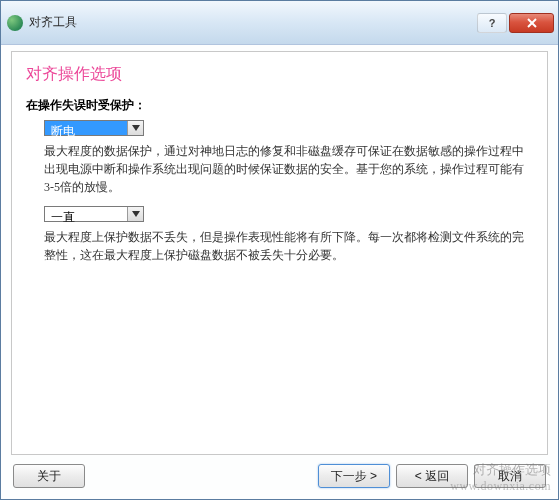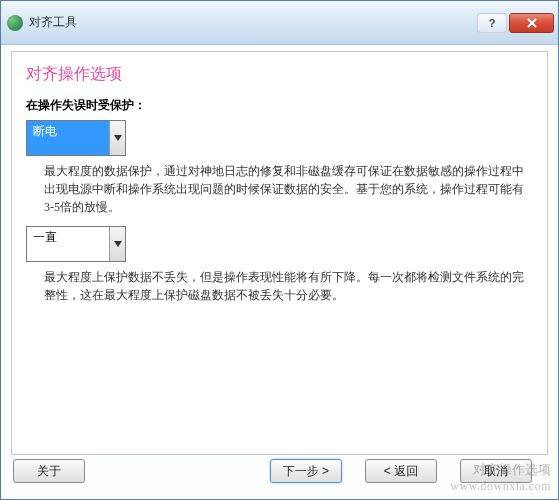--- a/index.html
+++ b/index.html
@@ -82,22 +82,23 @@
     font-weight: bold;
     color: #000;
     font-size: 12px;
     margin-top: 8px;
     margin-bottom: 6px;
     font-family: Liberation Sans, sans-serif;
   }
   .combo {
     display: inline-flex;
     align-items: stretch;
-    height: 36px;
+    height: 16px;
     border: 1px solid #7a7a7a;
+    margin-left: 18px;
     margin-bottom: 6px;
     min-width: 100px;
   }
   .combo.sel {
     background: #3399ff;
     color: #fff;
   }
   .combo .combo-text {
     flex: 1;
     padding: 2px 6px;
@@ -119,23 +120,23 @@
     font-size: 12px;
     line-height: 18px;
     padding-left: 18px;
     padding-right: 4px;
     margin-bottom: 10px;
     font-family: Liberation Serif, serif;
   }
   .footer {
     height: 40px;
     display: flex;
-    align-items: flex-start;
-    padding: 0 26px 6px 12px;
-    gap: 23px;
+    align-items: center;
+    padding: 0 12px 6px 12px;
+    gap: 6px;
   }
   .footer .spacer { flex: 1; }
   .btn {
     min-width: 72px;
     height: 24px;
     padding: 0 12px;
     border: 1px solid #8a8a8a;
     background: linear-gradient(to bottom, #fdfdfd 0%, #ececec 50%, #e0e0e0 100%);
     border-radius: 3px;
     font-size: 12px;

